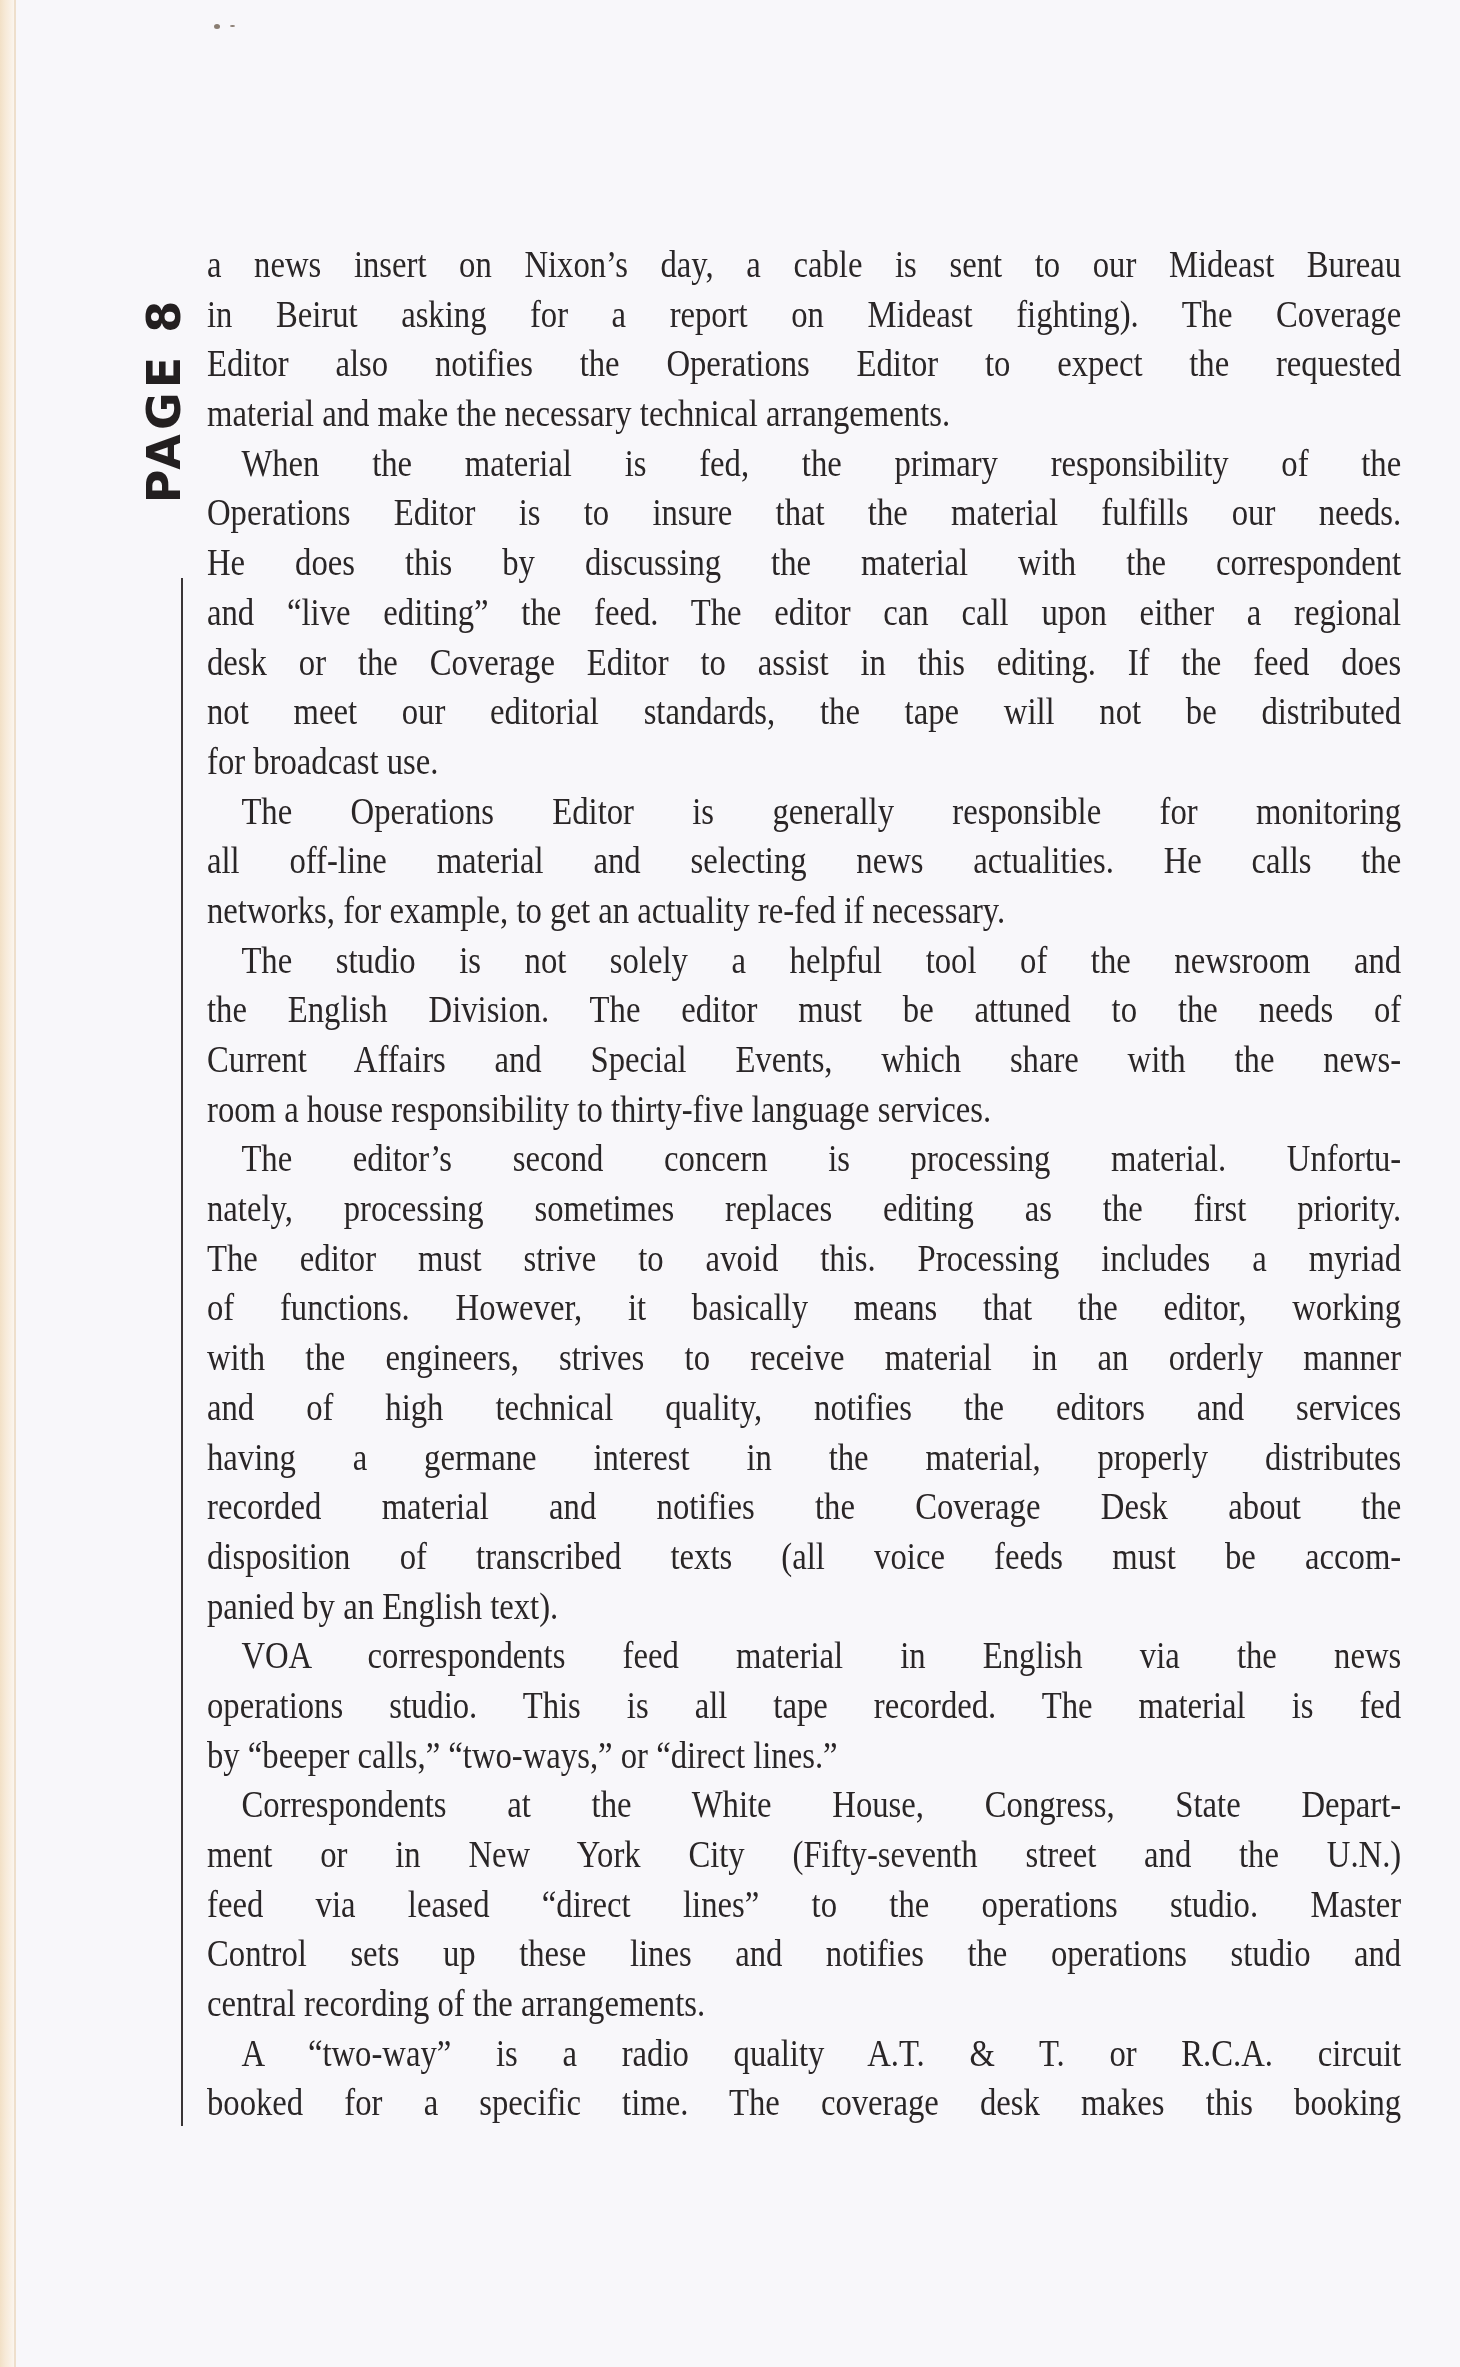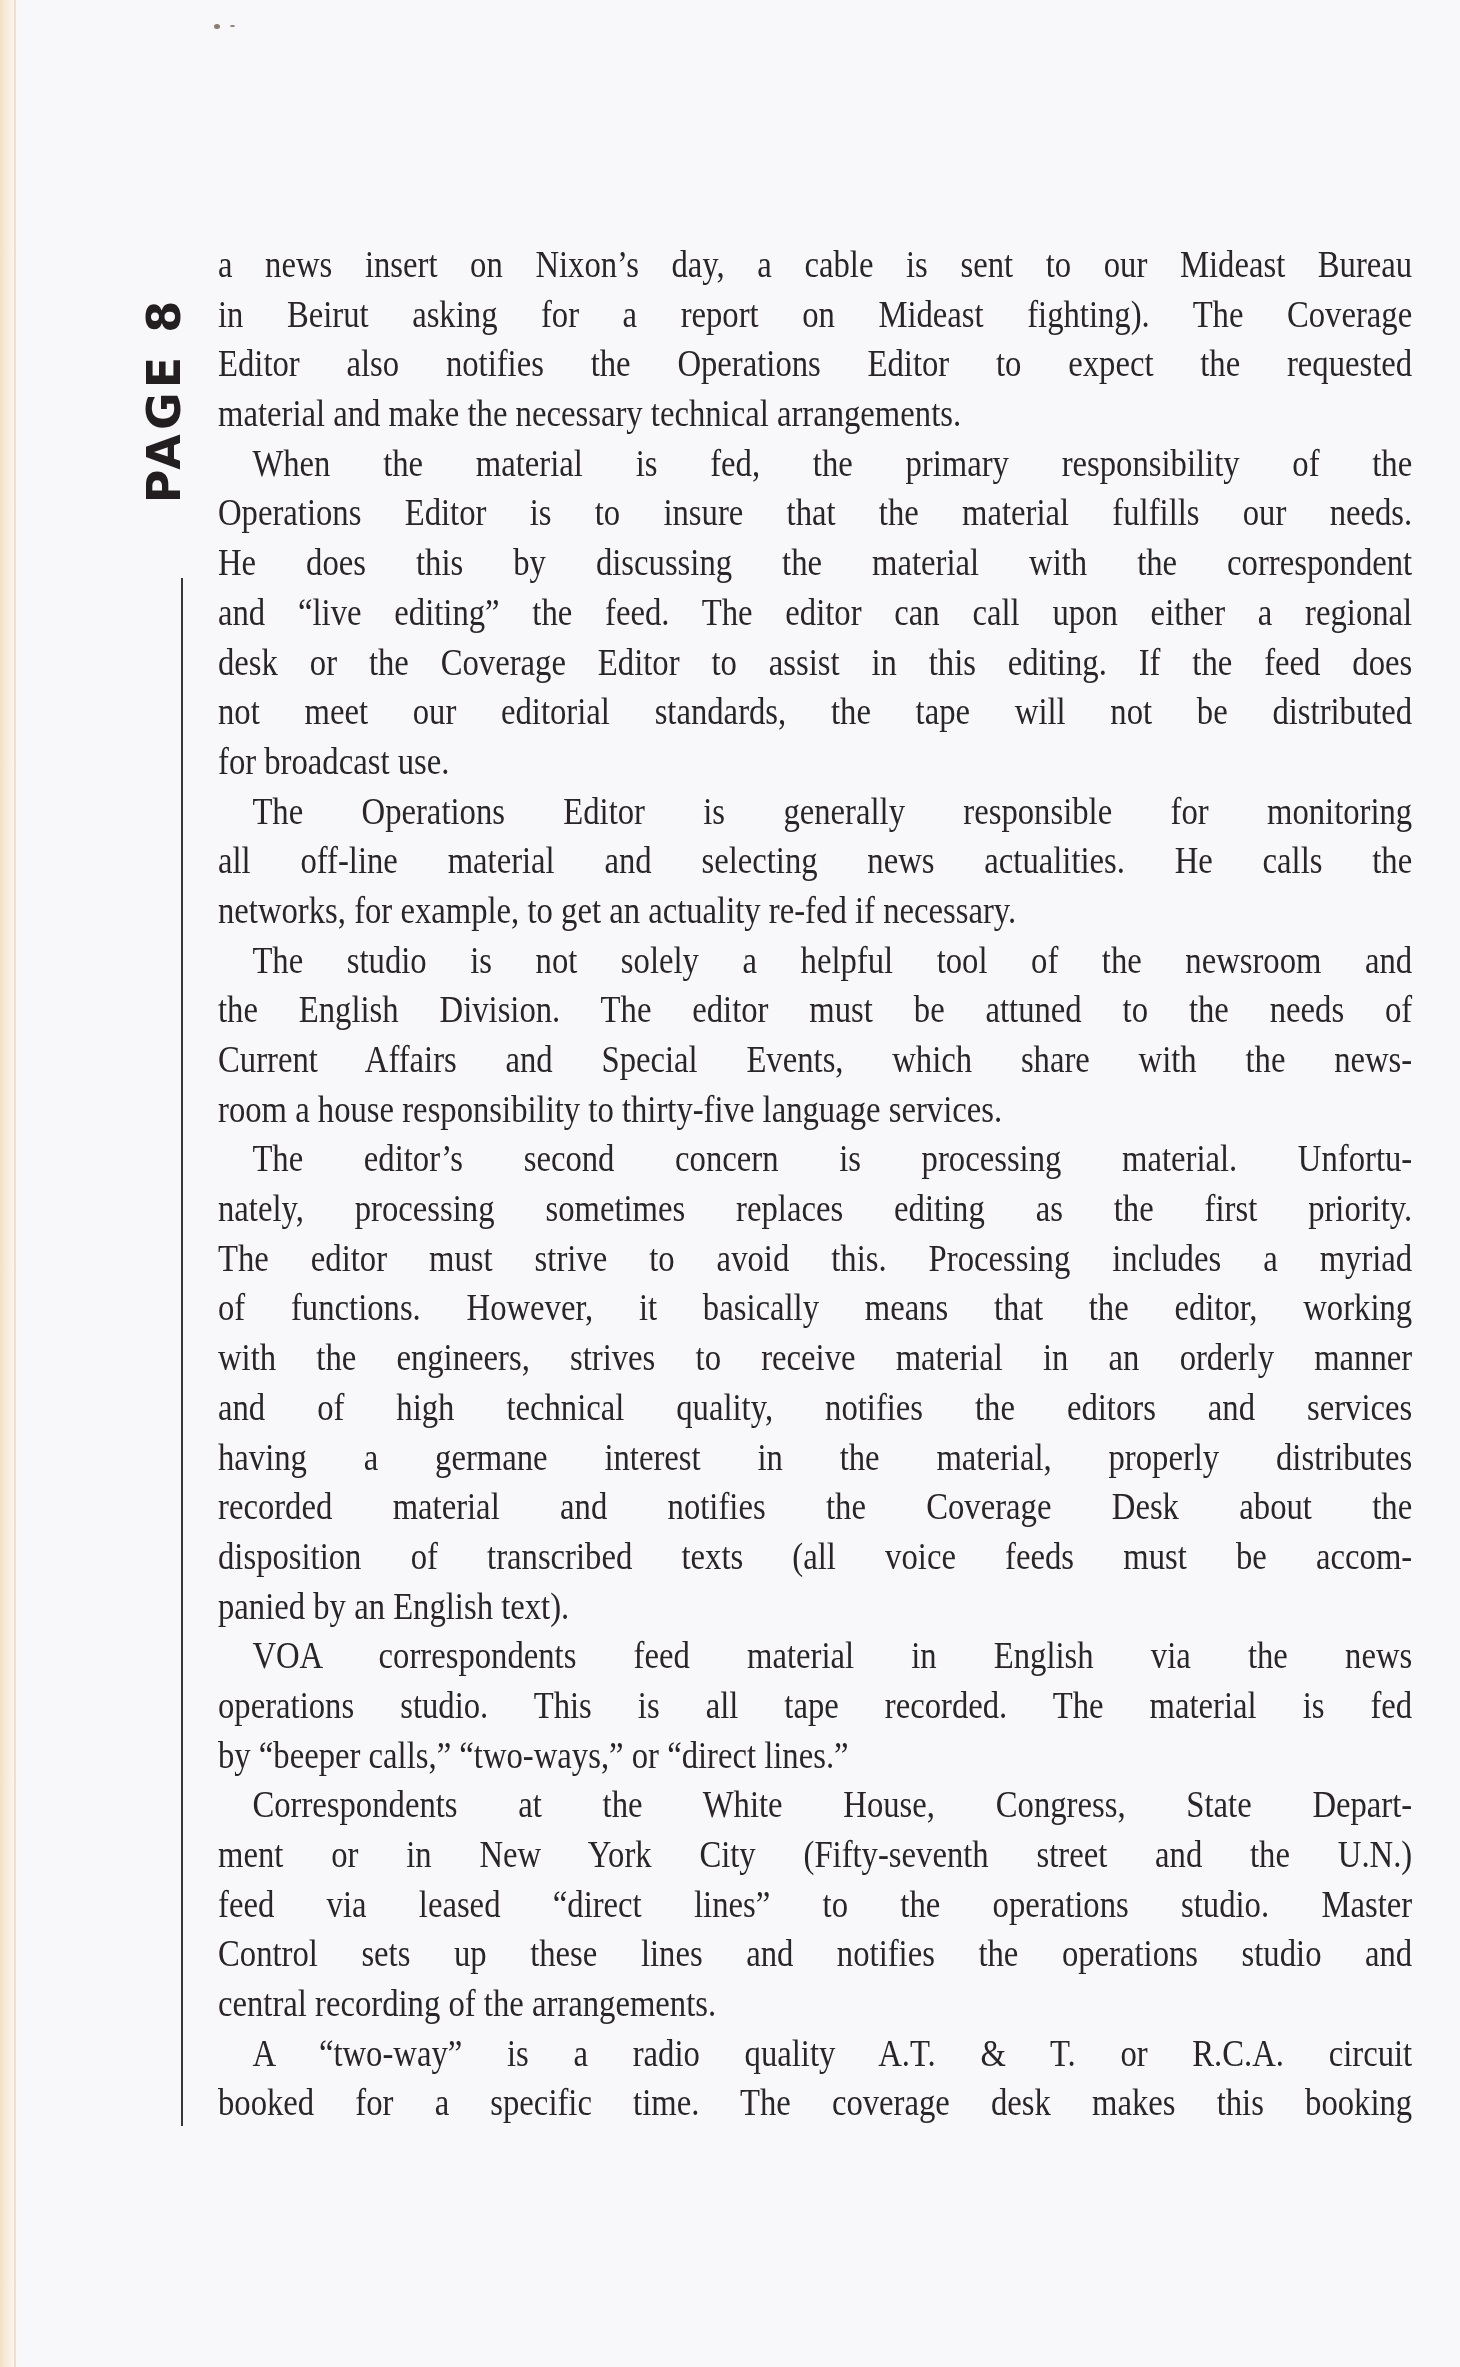--- a/index.html
+++ b/index.html
@@ -27,21 +27,21 @@
     letter-spacing: 4px;
     color: #231f20;
     white-space: nowrap;
     line-height: 1;
   }
   .margin-rule {
     position: absolute; left: 181px; top: 578px; width: 2px; height: 1548px;
     background: #3a3536;
   }
   .body-text {
-    position: absolute; left: 218px; top: 240px; width: 1194px;
+    position: absolute; left: 207px; top: 240px; width: 1194px;
     font-size: 38px; line-height: 49.7px;
   }
   .line {
     display: block; white-space: nowrap; height: 49.7px;
     text-align: justify; text-align-last: justify;
     transform: scaleX(0.86); transform-origin: left center;
     width: 116.3%;
   }
   .line.last { text-align-last: left; }
   .line.indent { text-indent: 40px; }

